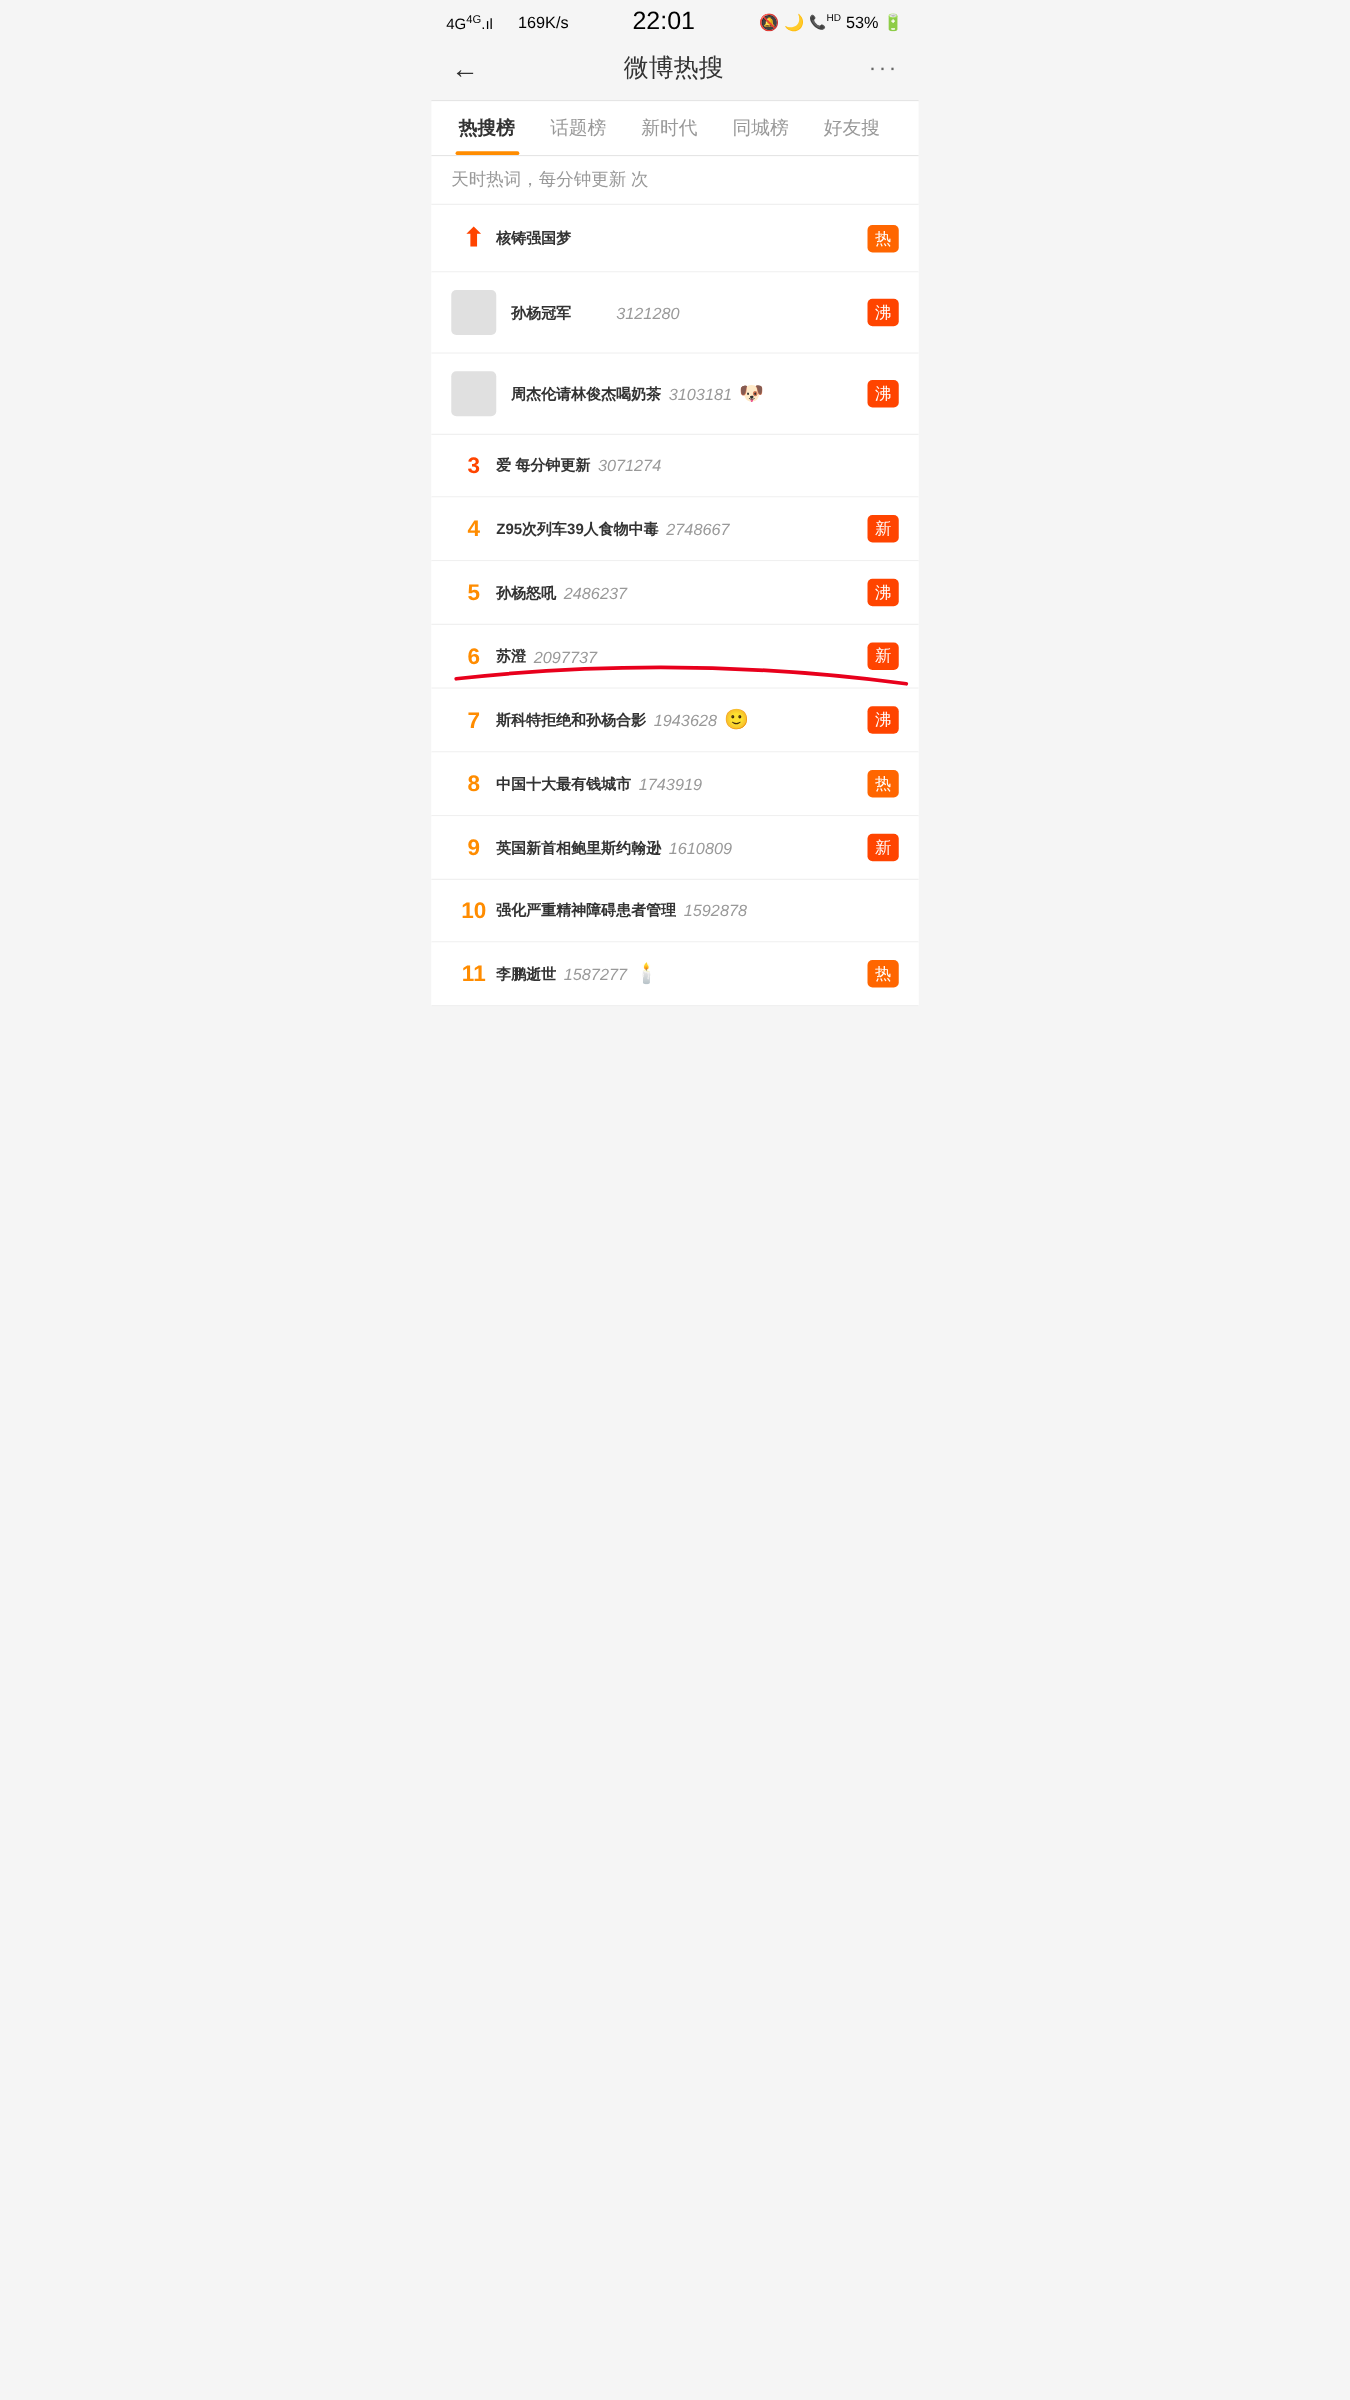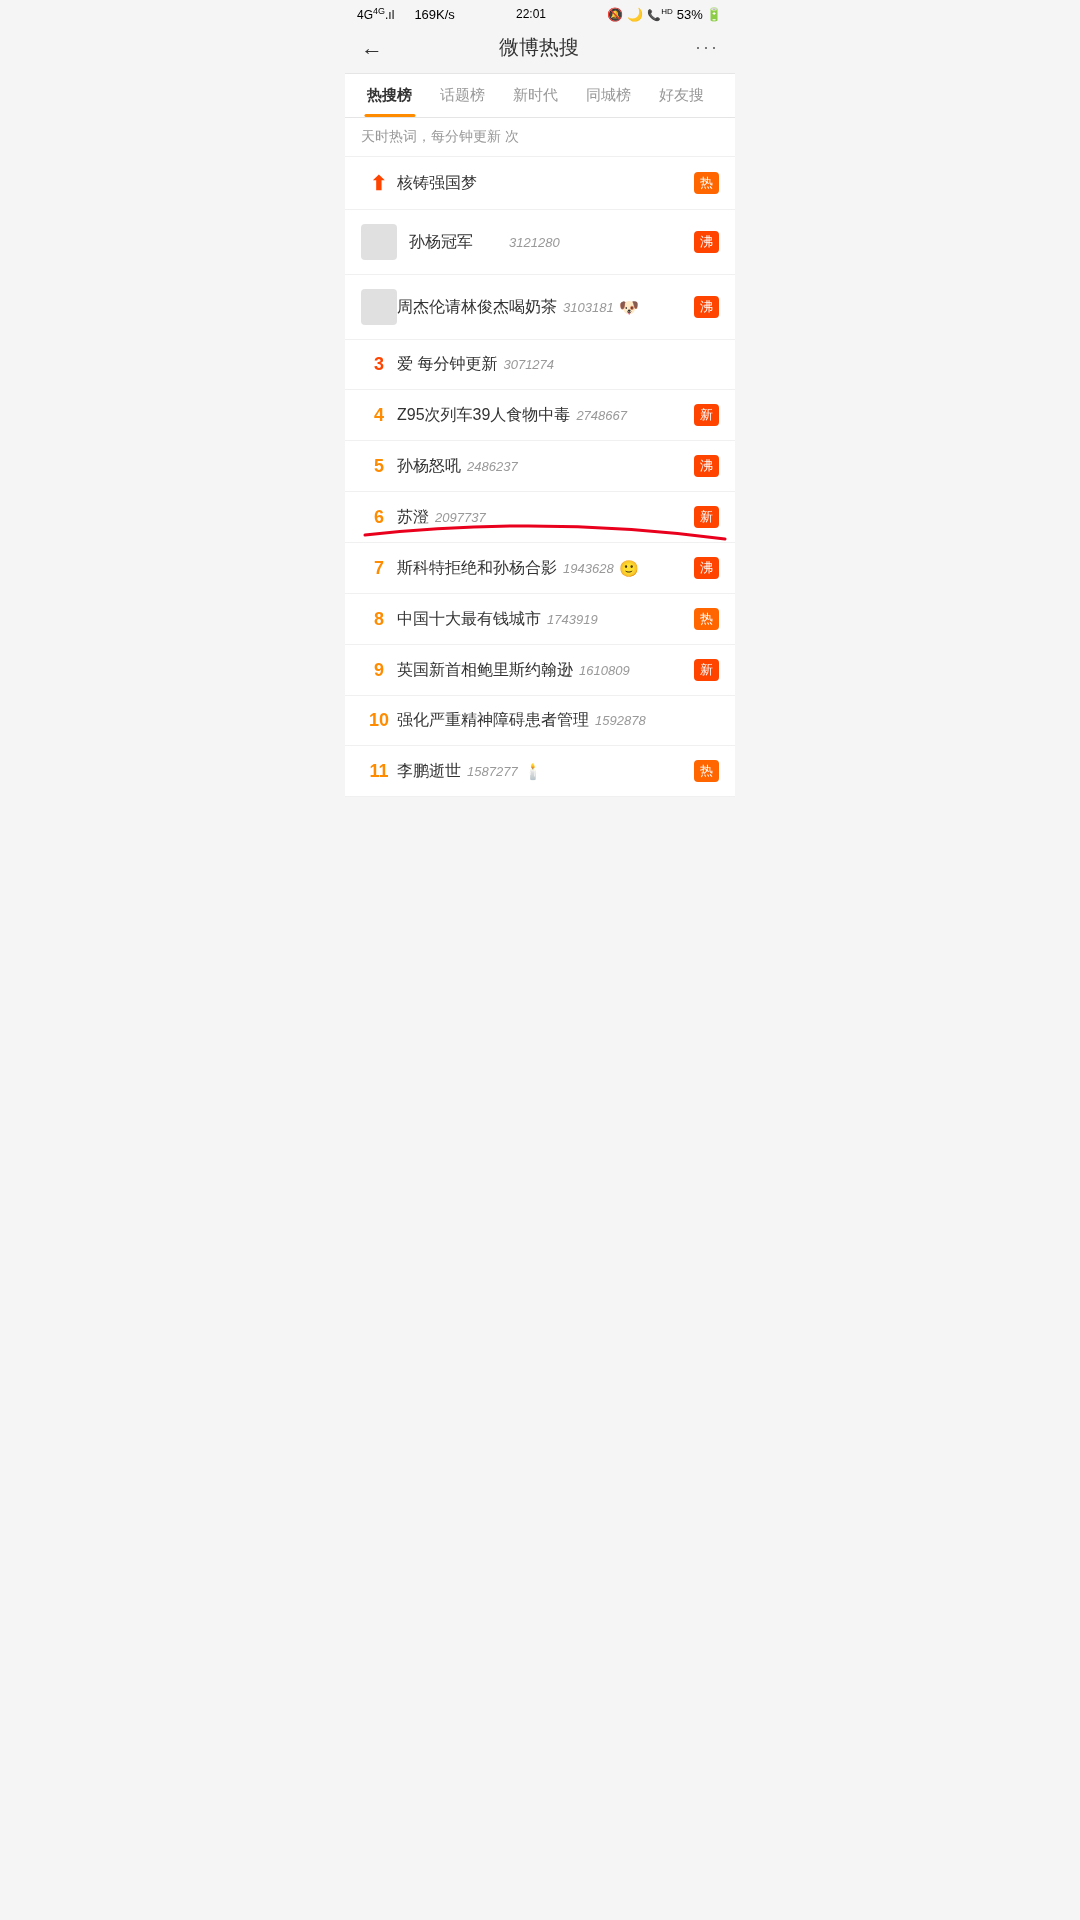--- a/index.html
+++ b/index.html
@@ -131,23 +131,23 @@
     }
 
     .item-content {
       flex: 1;
       display: flex;
       align-items: center;
       gap: 6px;
       flex-wrap: wrap;
     }
     .item-title {
-      font-size: 16px;
+      font-size: 12px;
       color: #333;
-      font-weight: 400;
+      font-weight: 700;
     }
     .item-count {
       font-size: 13px;
       color: #999;
       font-style: italic;
     }
     .item-emoji {
       font-size: 16px;
     }
 
@@ -172,21 +172,21 @@
     }
   </style>
 </head>
 <body>
 
 <div class="status-bar">
   <div class="status-left">
     <span style="font-size:12px;">4G<sup style="font-size:9px">4G</sup>.ıl</span>
     <span>169K/s</span>
   </div>
-  <div style="font-size:12px; font-weight:400;">22:01</div>
+  <div style="font-size:20px; font-weight:400;">22:01</div>
   <div class="status-right">
     <span>🔕</span>
     <span style="font-size:13px;">🌙</span>
     <span style="font-size:11px;">📞<sup style="font-size:8px">HD</sup></span>
     <span>53%</span>
     <span>🔋</span>
   </div>
 </div>
 
 <div class="header">
@@ -233,21 +233,21 @@
     <div class="rank-thumb"></div>
     <div class="item-content" style="margin-left:12px;gap:36px;">
       <span class="item-title">孙杨冠军</span>
       <span class="item-count">3121280</span>
     </div>
     <span class="item-badge badge-boil">沸</span>
   </div>
 
   <div class="list-item">
     <div class="rank-thumb"></div>
-    <div class="item-content" style="margin-left:0;">
+    <div class="item-content" style="margin-left:12px;">
       <span class="item-title">周杰伦请林俊杰喝奶茶</span>
       <span class="item-count">3103181</span>
       <span class="item-emoji">🐶</span>
     </div>
     <span class="item-badge badge-boil">沸</span>
   </div>
 
   <div class="list-item">
     <div class="rank-num top3">3</div>
     <div class="item-content">

